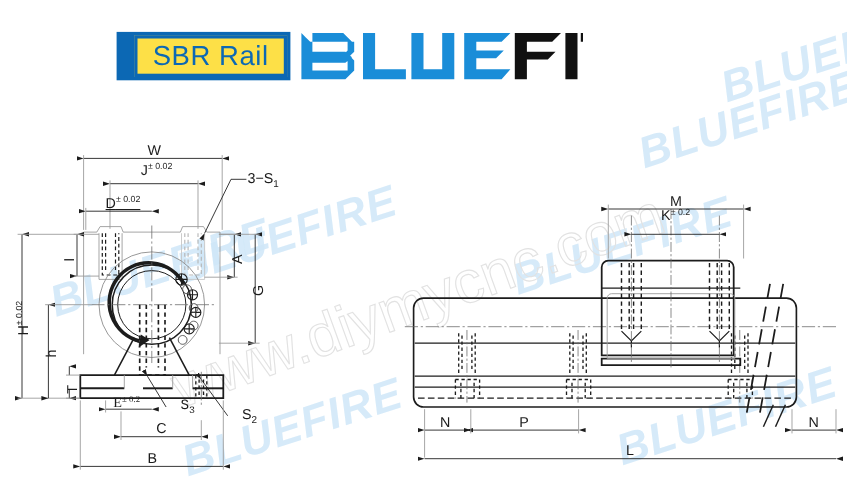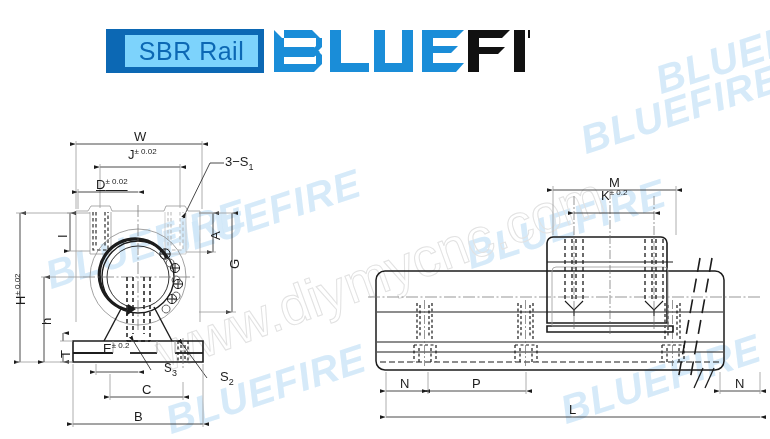--- a/index.html
+++ b/index.html
@@ -36,21 +36,21 @@
     height: 44px;
     background: #0c68b4;
     box-sizing: border-box;
   }
   #badge-inner {
     position: absolute;
     left: 16px;
     top: 3px;
     width: 139px;
     height: 38px;
-    background: #7dd3fc;
+    background: #fde047;
     border: 3px solid #0c68b4;
     box-sizing: border-box;
     display: flex;
     align-items: center;
     justify-content: center;
   }
   #badge-text {
     color: #0c68b4;
     font-size: 25px;
     letter-spacing: 0.5px;
@@ -509,21 +509,21 @@
   <div class="lbl rot" style="left:209px; top:240px;">A</div>
   <div class="lbl rot" style="left:228px; top:269px;">G</div>
 
   <div class="lbl rot" style="left:14px; top:305px;">
     <span>H</span><span class="tol">± 0.02</span>
   </div>
 
   <div class="lbl rot" style="left:40px; top:325px;">h</div>
   <div class="lbl rot" style="left:59px; top:358px;">T</div>
 
-  <div class="lbl" style="left:103px; top:342px;">
+  <div class="lbl" style="left:103px; top:359px;font-family:Liberation Serif, serif;">
     <span>E</span><span class="tol">± 0.2</span>
   </div>
 
   <div class="lbl" style="left:164px; top:362px;font-family:Liberation Mono, monospace;">
     <span>S</span><span class="sub">3</span>
   </div>
 
   <div class="lbl" style="left:220px; top:370px;">
     <span>S</span><span class="sub">2</span>
   </div>

